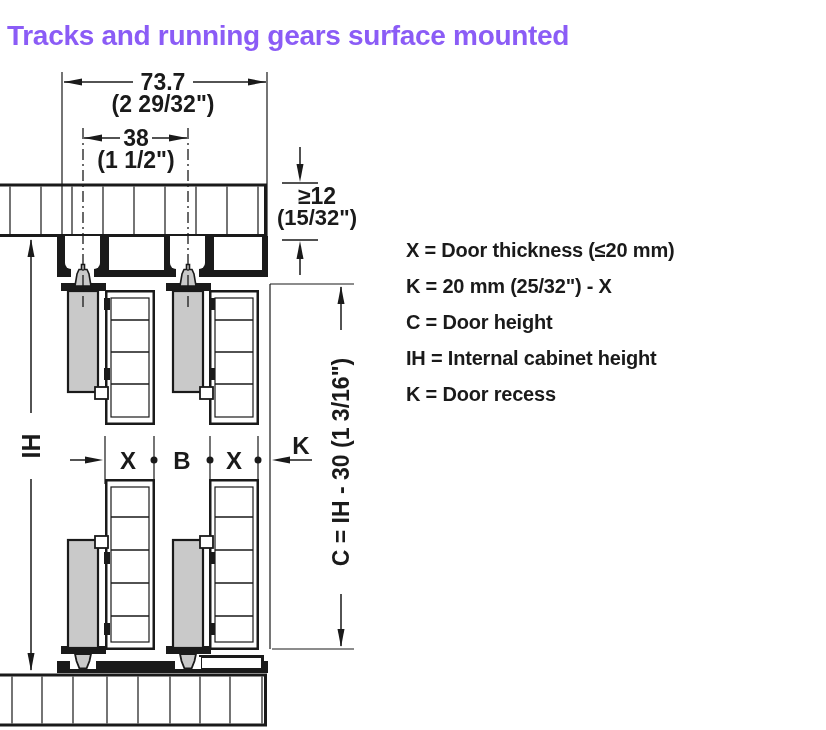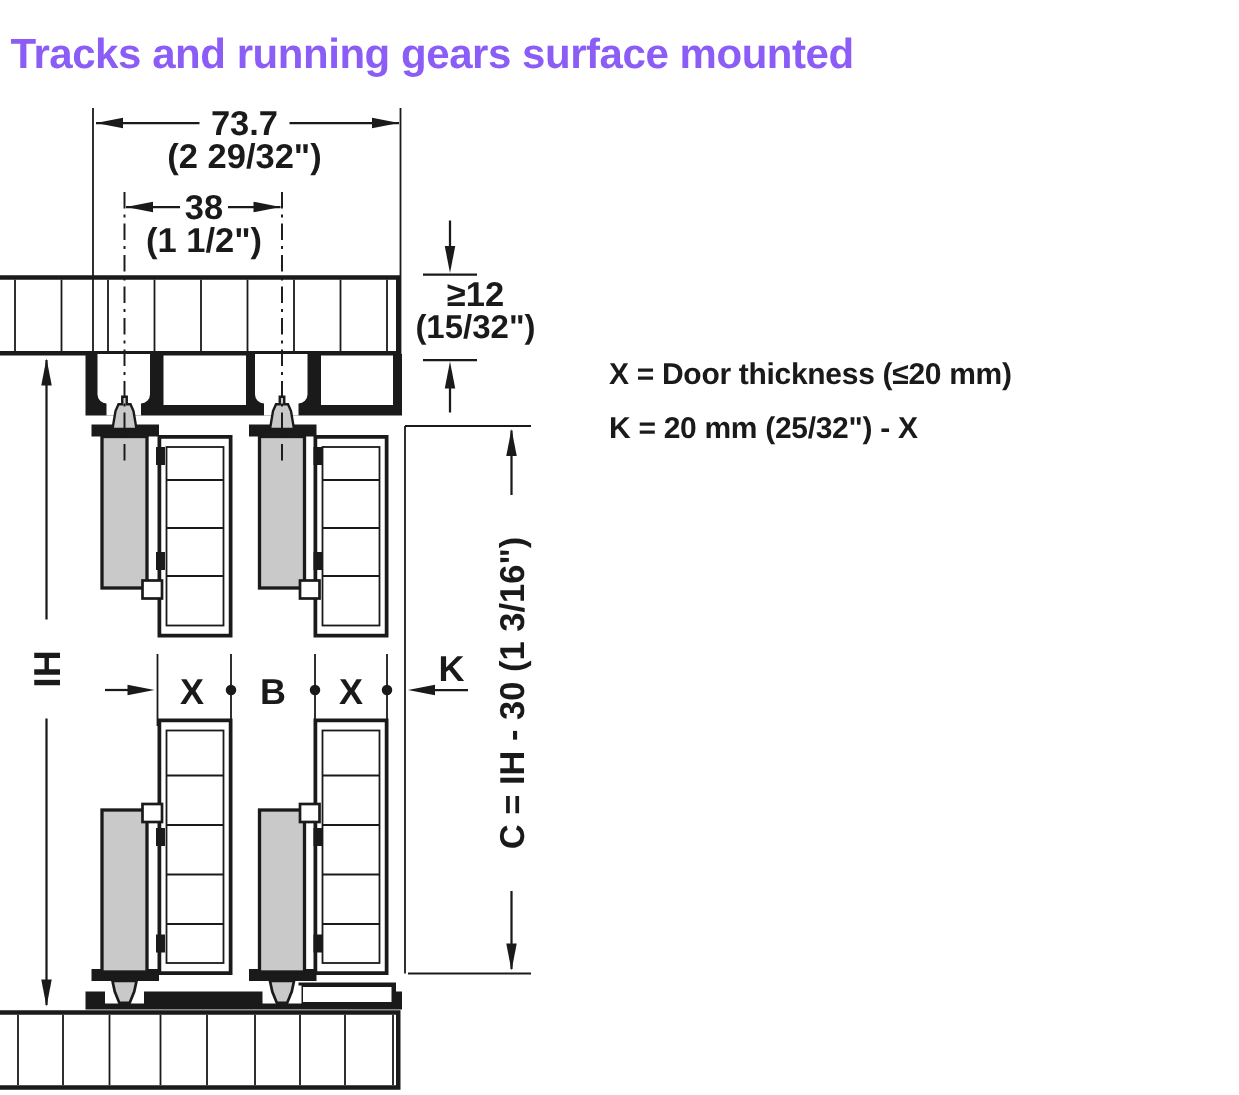--- a/index.html
+++ b/index.html
@@ -24,20 +24,23 @@
   .dl{font-size:24px;}
 </style>
 </head>
 <body>
 
 <h1 class="title">Tracks and running gears surface mounted</h1>
 
 <div class="legend">
   <div>X = Door thickness (≤20 mm)</div>
   <div>K = 20 mm (25/32") - X</div>
+  <div>C = Door height</div>
+  <div>IH = Internal cabinet height</div>
+  <div>K = Door recess</div>
 </div>
 
 <svg width="826" height="730" viewBox="0 0 826 730">
   <defs>
 
     <g id="doorDef">
       <rect x="1.25" y="291.25" width="47.5" height="132.5" fill="#ffffff" stroke="#1a1a1a" stroke-width="2.5"></rect>
       <rect x="6" y="298" width="38" height="119" fill="none" stroke="#1a1a1a" stroke-width="1.2"></rect>
       <path d="M6,320 h38 M6,352 h38 M6,384 h38" stroke="#1a1a1a" stroke-width="1.4" fill="none"></path>
       <rect x="1.25" y="480.25" width="47.5" height="168.5" fill="#ffffff" stroke="#1a1a1a" stroke-width="2.5"></rect>

